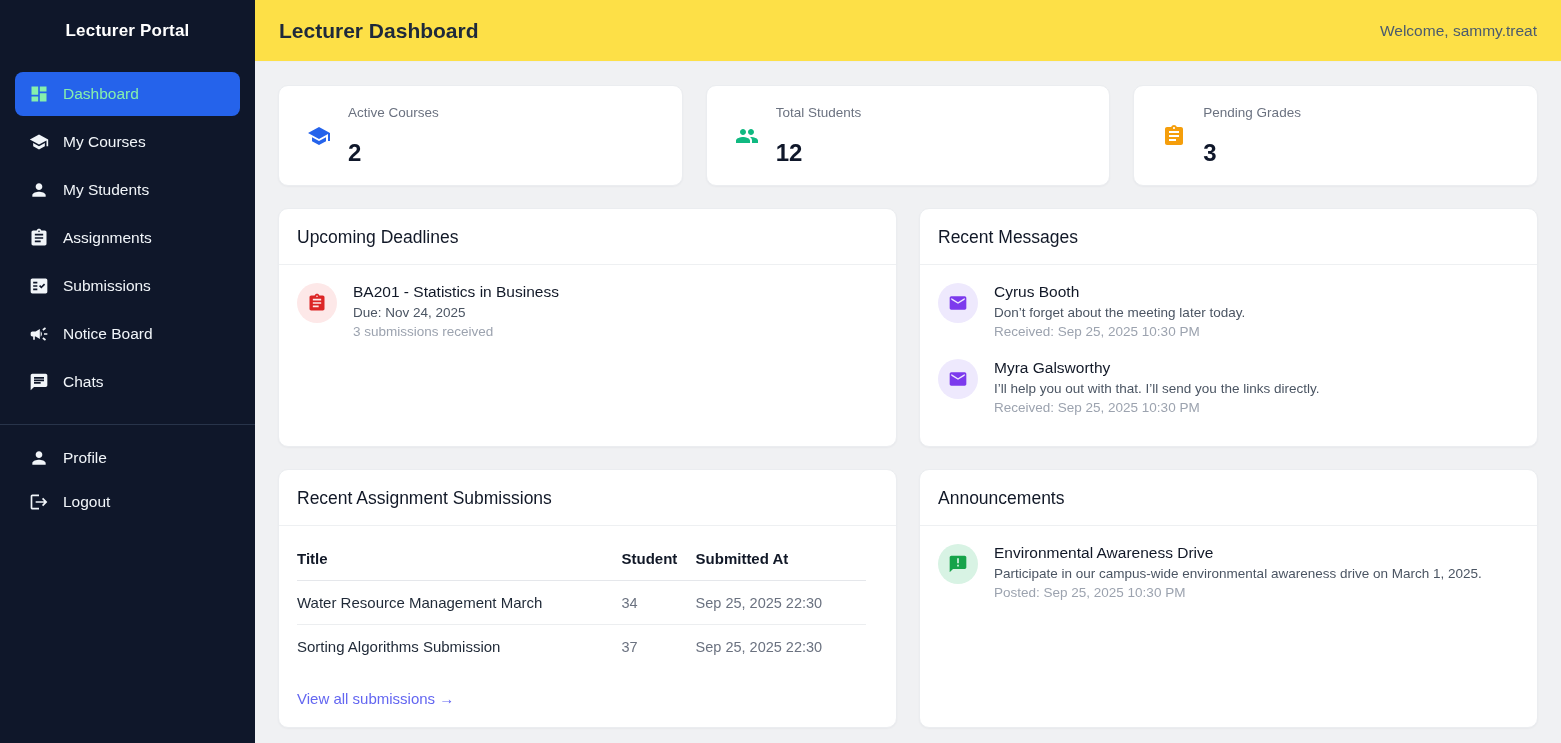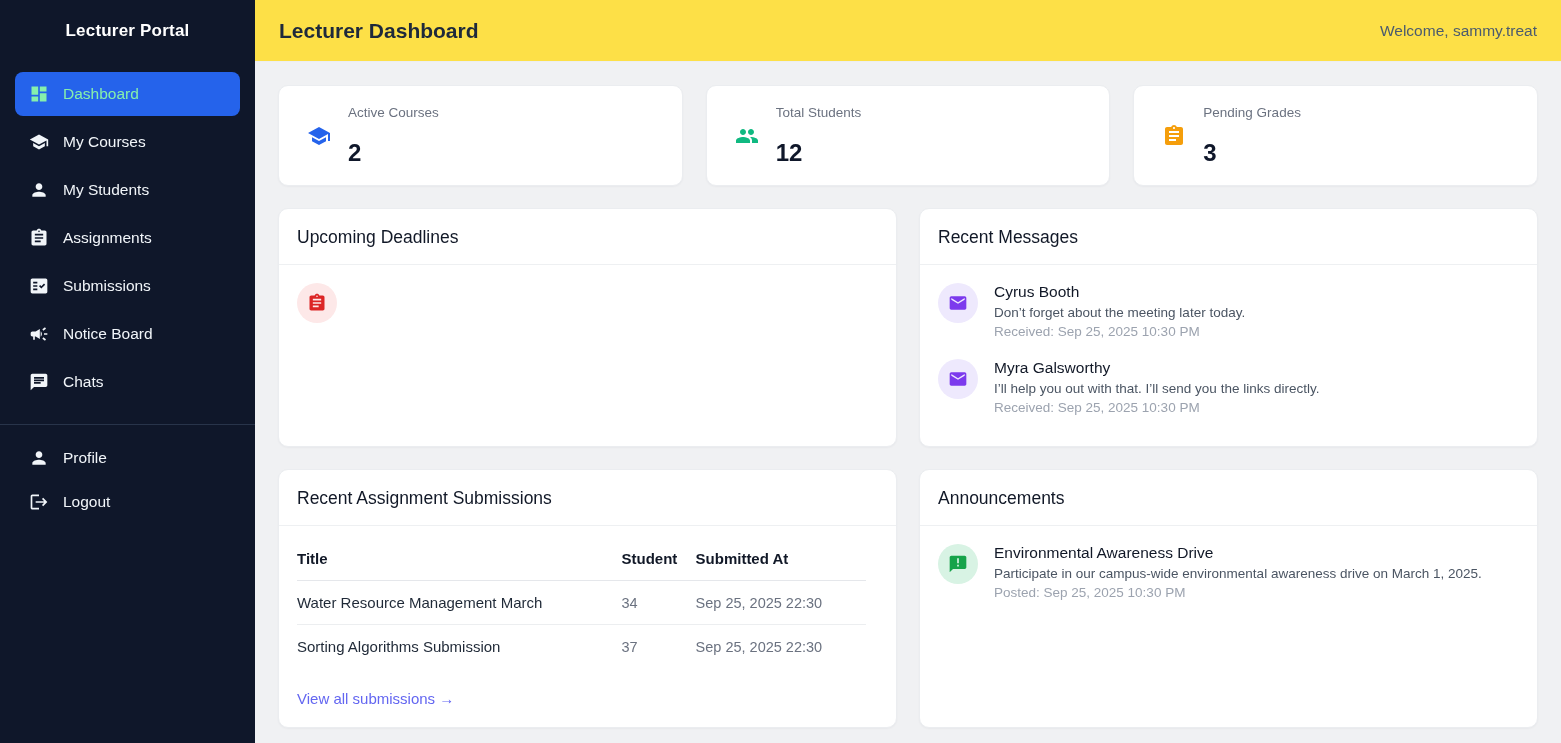--- a/index.html
+++ b/index.html
@@ -296,20 +296,25 @@
         <div class="panel-header">
           <span class="panel-title">Upcoming Deadlines</span>
         </div>
         <div class="panel-body">
           <div class="feed-item">
             <span class="feed-badge badge-red">
               <svg viewBox="0 0 24 24">
                   <path d="M19 3h-4.18C14.4 1.84 13.3 1 12 1c-1.3 0-2.4.84-2.82 2H5c-1.1 0-2 .9-2 2v14c0 1.1.9 2 2 2h14c1.1 0 2-.9 2-2V5c0-1.1-.9-2-2-2zm-7 0c.55 0 1 .45 1 1s-.45 1-1 1-1-.45-1-1 .45-1 1-1zm2 14H7v-2h7v2zm3-4H7v-2h10v2zm0-4H7V7h10v2z"></path>
                 </svg>
             </span>
+            <div>
+              <div class="feed-title">BA201 - Statistics in Business</div>
+              <div class="feed-sub">Due: Nov 24, 2025</div>
+              <div class="feed-muted">3 submissions received</div>
+            </div>
           </div>
         </div>
       </section>
 
       <section class="panel h-239">
         <div class="panel-header">
           <span class="panel-title">Recent Messages</span>
         </div>
         <div class="panel-body">
           <div class="feed-item">

